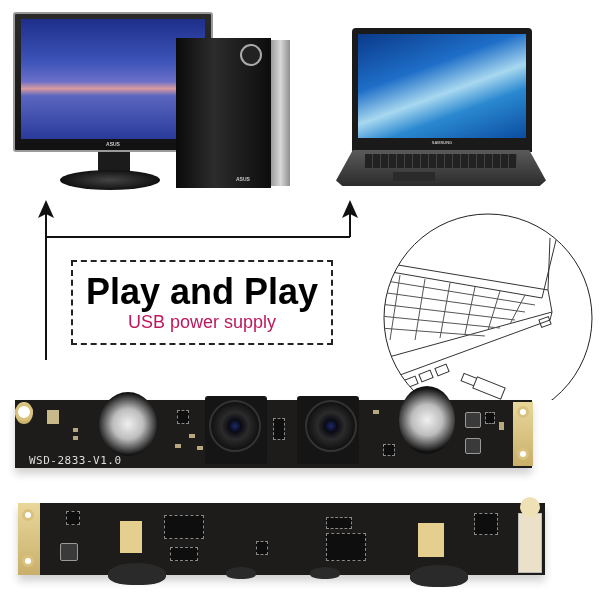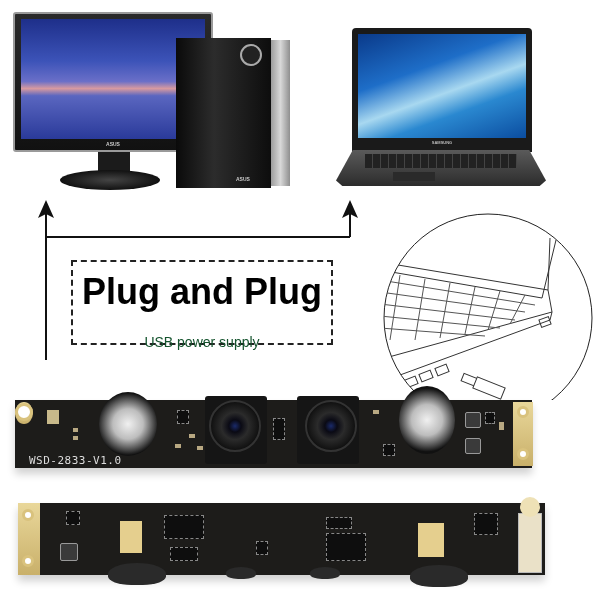--- a/index.html
+++ b/index.html
@@ -22,21 +22,21 @@
   .laptop-screen{left:6px;top:6px;width:168px;height:104px;background:linear-gradient(160deg,#0a3a8a 0%,#1e6ec8 35%,#a8d8f0 55%,#2a88d0 70%,#0b4da0 100%);}
   .laptop-logo{left:0;width:100%;top:112px;text-align:center;color:#bbb;font-size:4px;font-weight:bold;}
   .laptop-base{left:336px;top:150px;width:210px;height:36px;background:linear-gradient(#5a5a5a,#2c2c2c);clip-path:polygon(8% 0,92% 0,100% 85%,97% 100%,3% 100%,0 85%);}
   .laptop-keys{left:365px;top:154px;width:152px;height:14px;background:repeating-linear-gradient(90deg,#222 0 7px,#444 7px 8px);}
   .laptop-pad{left:393px;top:172px;width:42px;height:9px;background:#2a2a2a;}
   
   svg.arrows{left:0;top:0;}
   
   .plug-box{left:71px;top:260px;width:262px;height:85px;border:2.5px dashed #222;box-sizing:border-box;text-align:center;}
   .plug-title{font-size:36px;font-weight:bold;color:#000;margin-top:10px;line-height:40px;letter-spacing:0px;}
-  .plug-sub{font-size:14px;color:#14532d;margin-top:20px;line-height:20px;}
+  .plug-sub{font-size:18px;color:#be185d;margin-top:0;line-height:20px;}
   
   svg.sketch{left:370px;top:200px;}
   
   .pcb{background:#1d1c1a;box-shadow:0 6px 8px rgba(0,0,0,0.18);}
   .pcb-top{left:15px;top:400px;width:517px;height:68px;}
   .pcb-bottom{left:18px;top:503px;width:527px;height:72px;}
   .gold{background:linear-gradient(#e9d79a,#c9b06a);}
   .hole{border-radius:50%;background:#fff;border:3px solid #d9c27d;box-sizing:border-box;}
   .led-outer{border-radius:50%;background:radial-gradient(circle,#f0f0f0 0%,#bdbdbd 35%,#4a4a4a 60%,#111 72%);}
   .cam-block{background:#151515;border-radius:3px;}
@@ -81,21 +81,21 @@
   <g stroke="#111" stroke-width="2" fill="none">
     <line x1="46" y1="212" x2="46" y2="360"></line>
     <line x1="46" y1="237" x2="350" y2="237"></line>
     <line x1="350" y1="212" x2="350" y2="237"></line>
   </g>
   <polygon points="46,200 38,218 46,214 54,218" fill="#111"></polygon>
   <polygon points="350,200 342,218 350,214 358,218" fill="#111"></polygon>
 </svg>
 
 <div class="abs plug-box">
-  <div class="plug-title">Plug and Plug</div>
+  <div class="plug-title">Play and Play</div>
   <div class="plug-sub">USB power supply</div>
 </div>
 
 <svg class="abs sketch" width="230" height="200">
   <defs>
       <clipPath id="cc">
         <circle cx="118" cy="118" r="104"></circle>
       </clipPath>
     </defs>
   <circle cx="118" cy="118" r="104" fill="#fff" stroke="#222" stroke-width="1"></circle>

